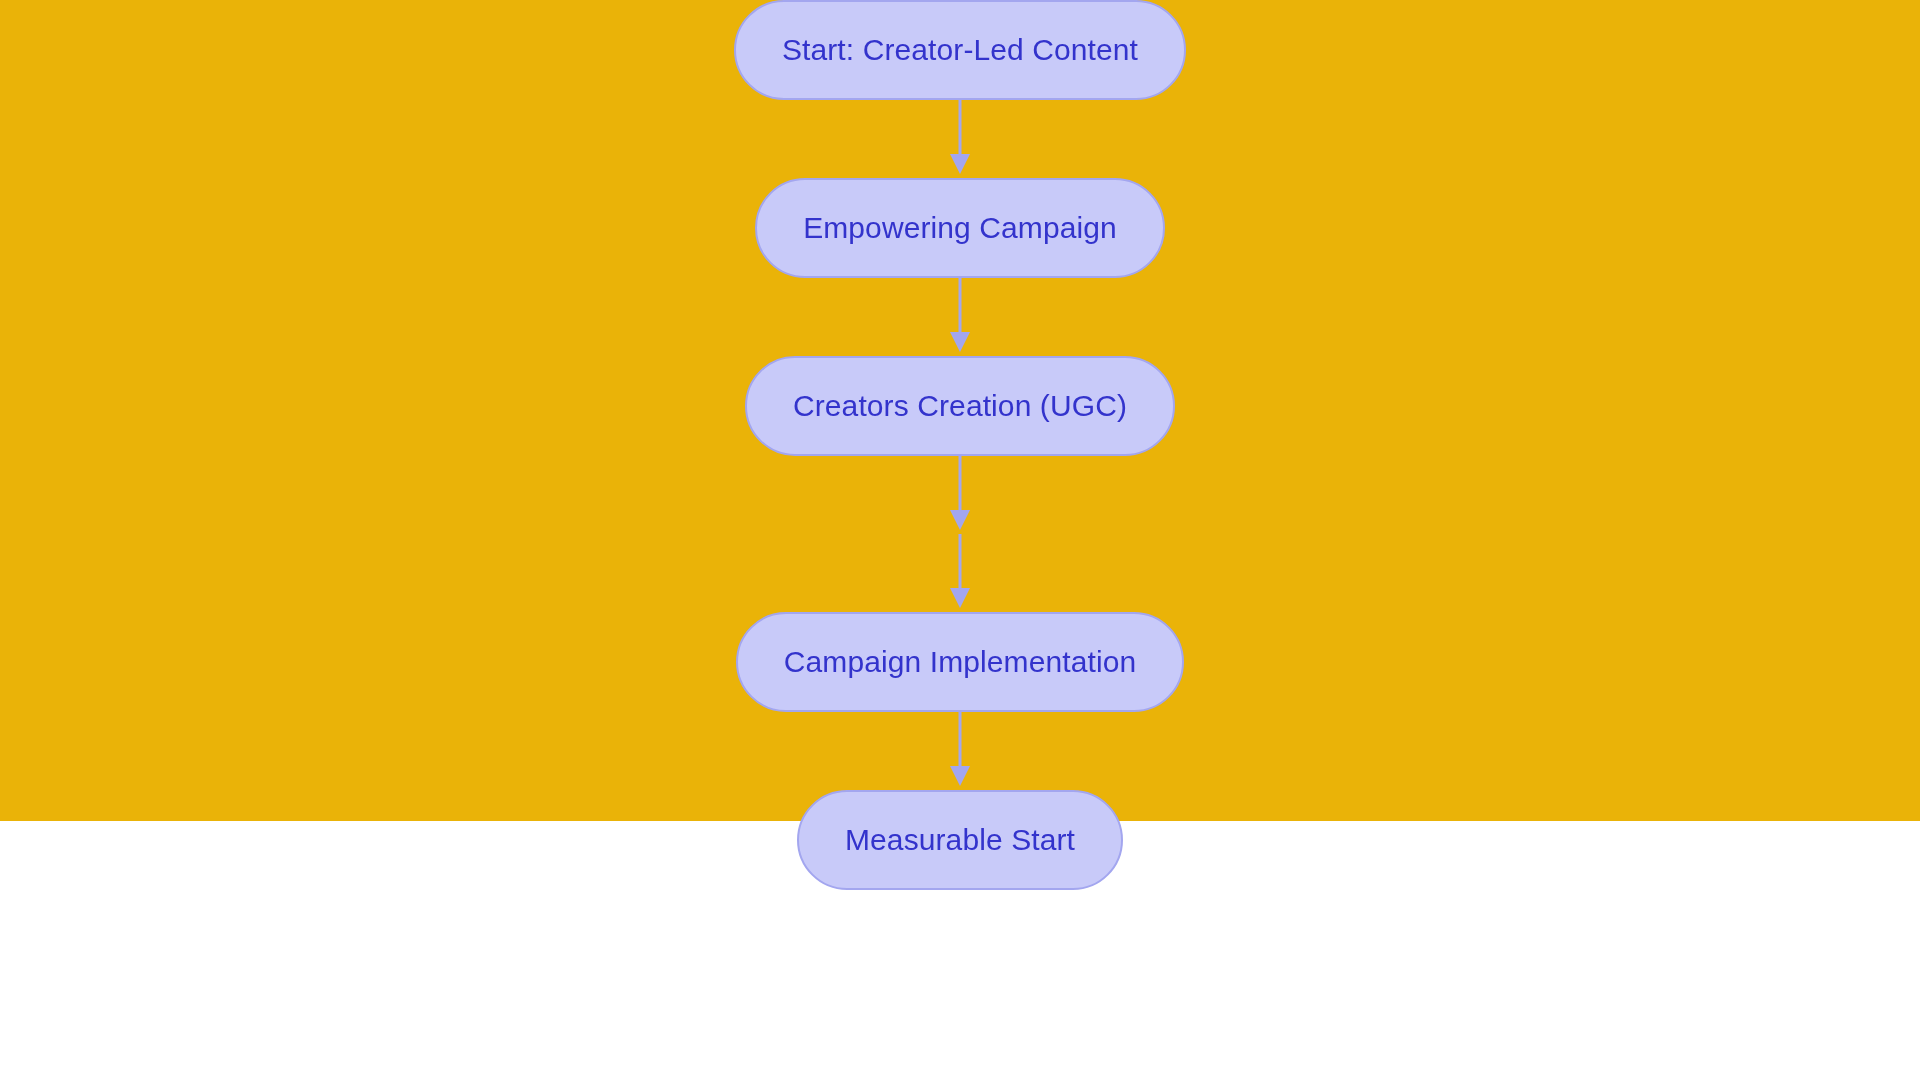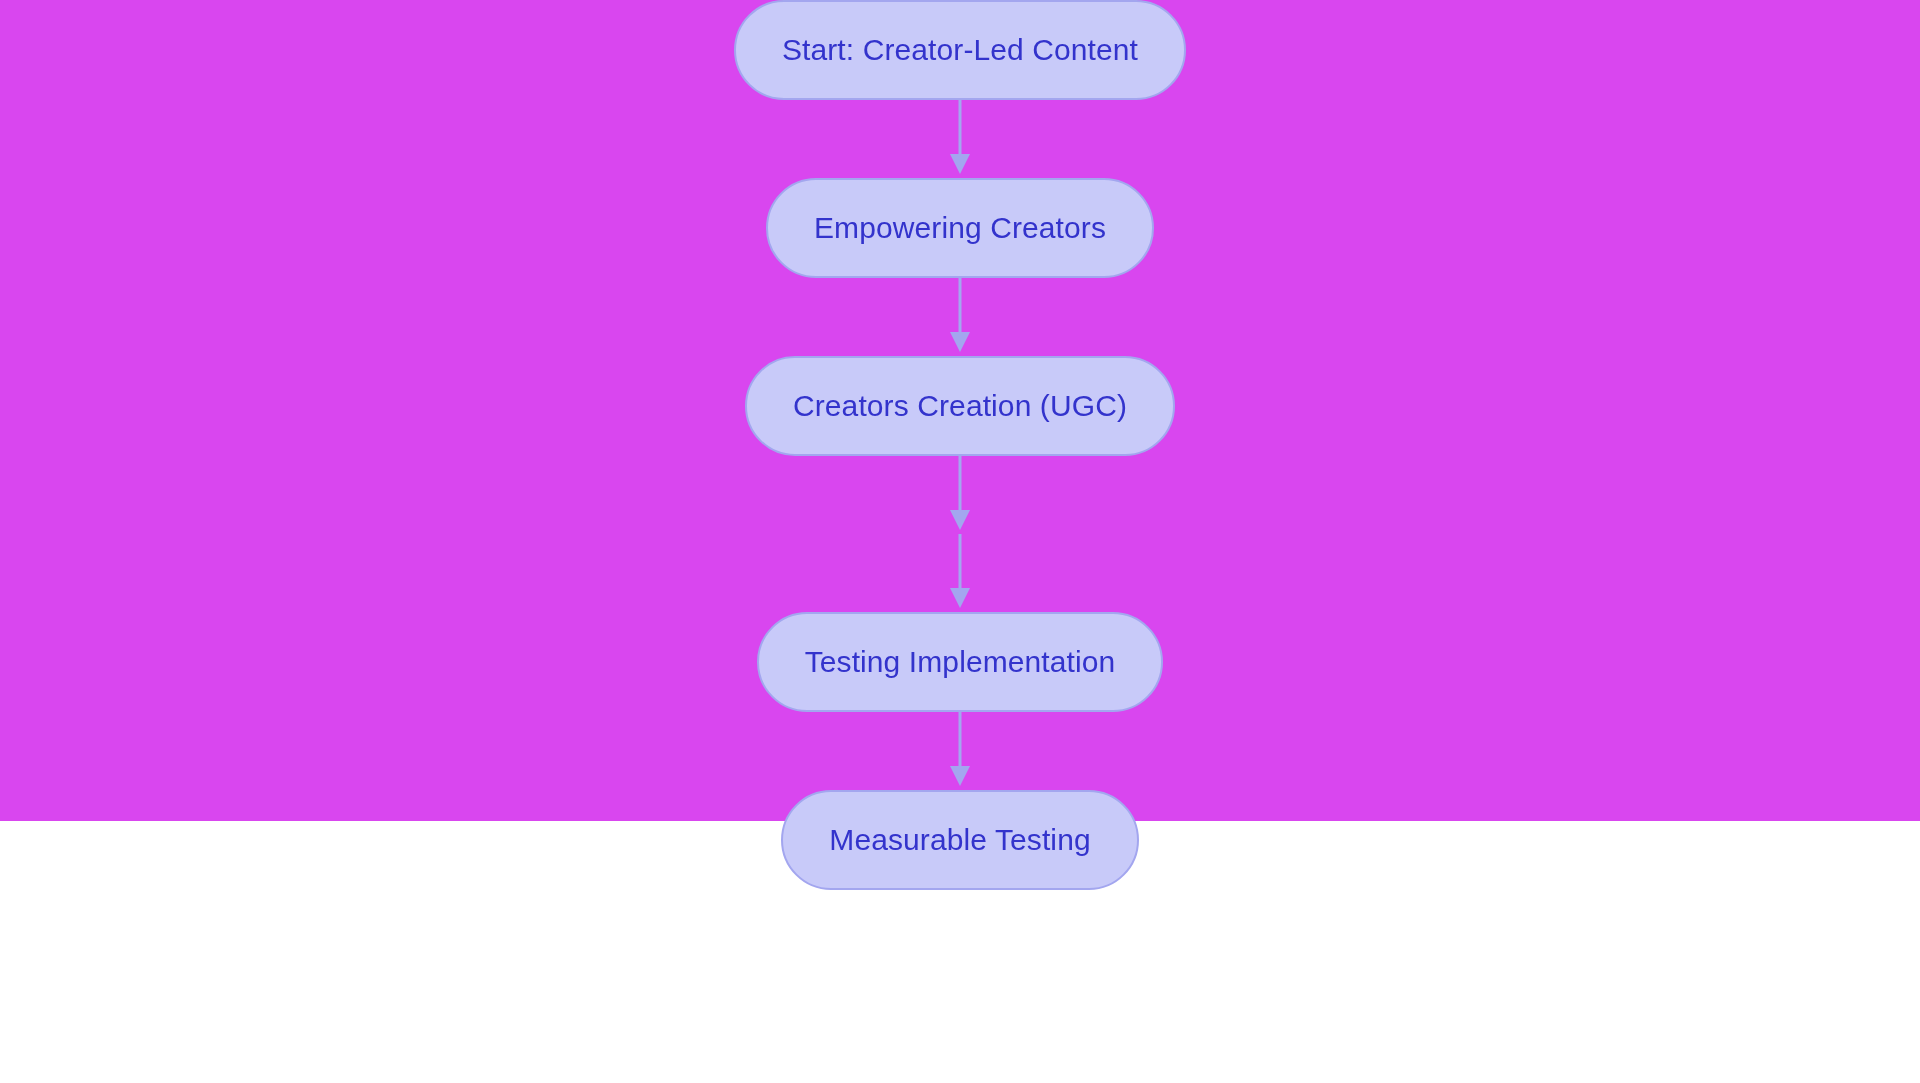--- a/index.html
+++ b/index.html
@@ -12,21 +12,21 @@
     height: 1083px;
     background: #ffffff;
     font-family: "Liberation Sans", sans-serif;
     overflow: hidden;
   }
 
   #flowchart {
     position: relative;
     width: 1920px;
     height: 821px;
-    background: #d946ef;
+    background: #eab308;
     display: flex;
     flex-direction: column;
     align-items: center;
     justify-content: flex-start;
     text-align: center;
   }
 
   .flow-step {
     display: flex;
     flex-direction: column;
@@ -78,21 +78,21 @@
     </div>
   </div>
 
   <svg class="connector" viewBox="0 0 40 78">
     <line class="conn-line" x1="20" y1="0" x2="20" y2="58"></line>
     <polygon class="conn-head" points="20,74 10,54 30,54"></polygon>
   </svg>
 
   <div class="flow-step">
     <div class="node">
-      <span>Empowering Creators</span>
+      <span>Empowering Campaign</span>
     </div>
   </div>
 
   <svg class="connector" viewBox="0 0 40 78">
     <line class="conn-line" x1="20" y1="0" x2="20" y2="58"></line>
     <polygon class="conn-head" points="20,74 10,54 30,54"></polygon>
   </svg>
 
   <div class="flow-step">
     <div class="node">
@@ -106,28 +106,28 @@
   </svg>
 
 
   <svg class="connector" viewBox="0 0 40 78">
     <line class="conn-line" x1="20" y1="0" x2="20" y2="58"></line>
     <polygon class="conn-head" points="20,74 10,54 30,54"></polygon>
   </svg>
 
   <div class="flow-step">
     <div class="node">
-      <span>Testing Implementation</span>
+      <span>Campaign Implementation</span>
     </div>
   </div>
 
   <svg class="connector" viewBox="0 0 40 78">
     <line class="conn-line" x1="20" y1="0" x2="20" y2="58"></line>
     <polygon class="conn-head" points="20,74 10,54 30,54"></polygon>
   </svg>
 
   <div class="flow-step">
     <div class="node">
-      <span>Measurable Testing</span>
+      <span>Measurable Start</span>
     </div>
   </div>
 
 </div>
 
 </body></html>

